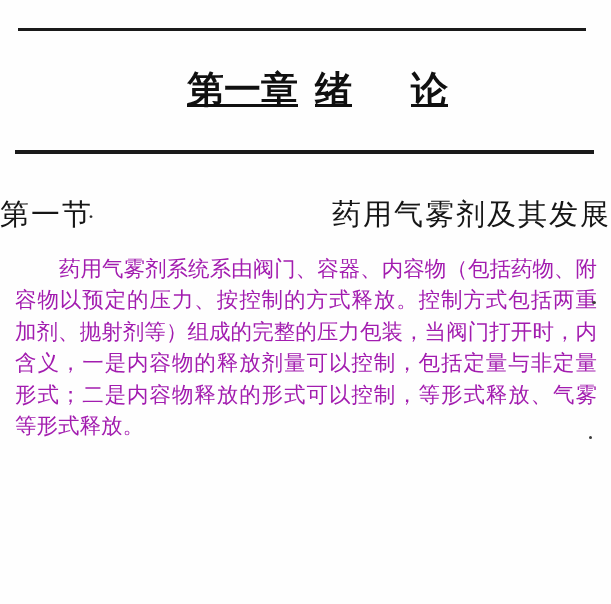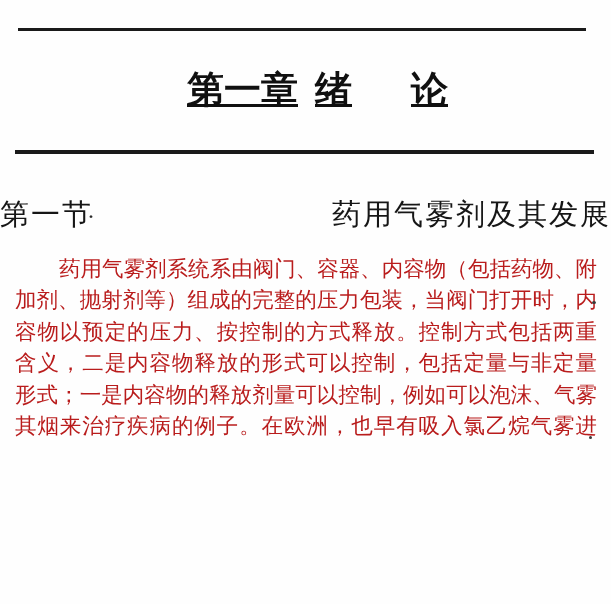--- a/index.html
+++ b/index.html
@@ -77,21 +77,21 @@
     font-size: 24px;
     color: #2a2a2a;
   }
   .body-text {
     position: absolute;
     left: 15px;
     top: 254px;
     width: 582px;
     font-size: 21.5px;
     line-height: 31.45px;
-    color: #b91c1c;
+    color: #a21caf;
   }
   .text-line { }
   .text-line.fill {
     text-align: justify;
     text-align-last: justify;
   }
   .text-line.indent {
     padding-left: 44px;
   }
   .speck {
@@ -120,26 +120,26 @@
   <span class="artifact-dot">.</span>
 
   <h2 class="section-heading">
     <span>第一节</span>
     <span class="gap-section">药用气雾剂及其发展</span>
   </h2>
 
   <div class="body-text">
       <div class="paragraph">
         <div class="text-line indent fill">药用气雾剂系统系由阀门、容器、内容物（包括药物、附</div>
+        <div class="text-line fill">容物以预定的压力、按控制的方式释放。控制方式包括两重</div>
         <div class="text-line fill">加剂、抛射剂等）组成的完整的压力包装，当阀门打开时，内</div>
-        <div class="text-line fill">容物以预定的压力、按控制的方式释放。控制方式包括两重</div>
-        <div class="text-line fill">含义，二是内容物释放的形式可以控制，包括定量与非定量</div>
-        <div class="text-line fill">形式；一是内容物的释放剂量可以控制，例如可以泡沫、气雾</div>
+        <div class="text-line fill">含义，一是内容物的释放剂量可以控制，包括定量与非定量</div>
+        <div class="text-line fill">形式；二是内容物释放的形式可以控制，等形式释放、气雾</div>
+        <div class="text-line">等形式释放。</div>
       </div>
       <div class="paragraph">
-        <div class="text-line fill">其烟来治疗疾病的例子。在欧洲，也早有吸入氯乙烷气雾进</div>
       </div>
     </div>
 
   <div class="speck speck-1"></div>
   <div class="speck speck-2"></div>
 
 </div>
 
 </body></html>

